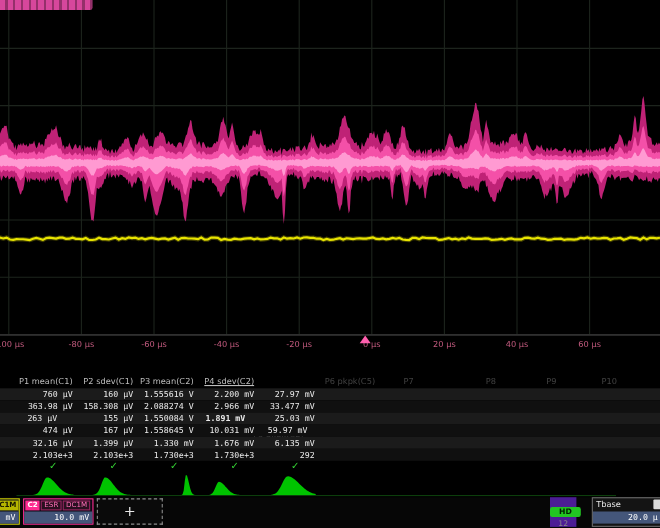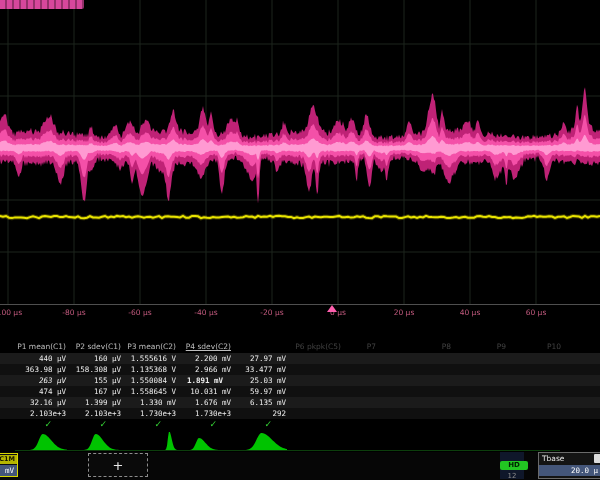--- a/index.html
+++ b/index.html
@@ -42,21 +42,21 @@
   .scale{height:11px;line-height:11px;background:#44567a;color:#fff;
          font-size:7.5px;font-family:"DejaVu Sans Mono",monospace;text-align:right;
          padding-right:3px;}
   .chbadge{font-size:6.5px;line-height:9px;padding:0 2px;margin-left:1px;white-space:nowrap;}
   .b-c2{background:#ff2a90;color:#fff;font-weight:bold;}
   .b-pink{background:#2a1020;color:#ff70b8;border:1px solid #97255f;line-height:7px;}
   .b-yel{background:#b5b500;color:#161600;font-weight:bold;}
   .addbox{position:absolute;left:88px;top:1px;width:60px;height:24px;box-sizing:border-box;
           border:1px dashed #8d8d8d;background:#0a0a0a;color:#e8e8e8;
           display:flex;align-items:center;justify-content:center;font-size:13px;}
-  .hdtile{position:absolute;left:500px;top:0;width:24px;height:27px;background:#0f172a;
+  .hdtile{position:absolute;left:500px;top:0;width:24px;height:27px;background:#4c1d95;
           text-align:center;}
   .hdbadge{display:inline-block;margin-top:2px;width:28px;height:9px;line-height:9px;
            background:#22c522;color:#002200;font-weight:bold;font-size:7px;border-radius:2px;}
   .hdbits{font-size:7px;color:#8a8a8a;margin-top:1px;}
   .tbase{position:absolute;left:538px;top:0;width:64px;height:27px;background:#141414;
          border:1px solid #6a6a6a;box-sizing:border-box;}
   .tbase .tlabel{font-size:7.5px;color:#e8e8e8;padding-left:3px;line-height:12px;}
   .tbase .scale{display:block;}
   .tbfrag{position:absolute;right:0;top:1px;width:7px;height:9px;background:#dcdcdc;border-radius:1px;}
 </style>
@@ -115,46 +115,46 @@
         <div class="mcell hact" style="left: 182px; width: 55px; text-decoration: underline;">P4 sdev(C2)</div>
         <div class="mcell hact" style="left: 227px; width: 55px; margin-top: 48px;">P5 pkpk(C2)</div>
         <div class="mcell hgray" style="left: 292px; width: 55px;">P6 pkpk(C5)</div>
         <div class="mcell hgray" style="left: 347px; width: 55px; text-align: center;">P7</div>
         <div class="mcell hgray" style="left: 402px; width: 55px;">P8</div>
         <div class="mcell hgray" style="left: 457px; width: 55px;">P9</div>
         <div class="mcell hgray" style="left: 512px; width: 55px;">P10</div>
         <div class="mcell hgray" style="left: 567px; width: 55px;">P11</div>
       </div>
       <div class="mrow" style="top: 12px; height: 11px; background: rgb(27, 27, 27);">
-        <div class="mcell" style="left: 17px; width: 55px;">440 µV</div>
+        <div class="mcell" style="left: 17px; width: 55px;">760 µV</div>
         <div class="mcell" style="left: 72px; width: 55px;">160 µV</div>
         <div class="mcell" style="left: 127px; width: 55px;">1.555616 V</div>
         <div class="mcell" style="left: 182px; width: 55px;">2.200 mV</div>
         <div class="mcell" style="left: 237px; width: 55px;">27.97 mV</div>
       </div>
       <div class="mrow" style="top: 23px; height: 11px; background: rgb(16, 16, 16);">
         <div class="mcell" style="left: 17px; width: 55px;">363.98 µV</div>
         <div class="mcell" style="left: 72px; width: 55px;">158.308 µV</div>
-        <div class="mcell" style="left: 127px; width: 55px;">1.135368 V</div>
+        <div class="mcell" style="left: 127px; width: 55px;">2.088274 V</div>
         <div class="mcell" style="left: 182px; width: 55px;">2.966 mV</div>
         <div class="mcell" style="left: 237px; width: 55px;">33.477 mV</div>
       </div>
       <div class="mrow" style="top: 34px; height: 11px; background: rgb(27, 27, 27);">
-        <div class="mcell" style="left: 17px; width: 55px; font-style: italic;">263 µV</div>
+        <div class="mcell" style="left: 3px; width: 55px;">263 µV</div>
         <div class="mcell" style="left: 72px; width: 55px;">155 µV</div>
         <div class="mcell" style="left: 127px; width: 55px;">1.550084 V</div>
         <div class="mcell" style="left: 174px; width: 55px; font-weight: bold;">1.891 mV</div>
         <div class="mcell" style="left: 237px; width: 55px;">25.03 mV</div>
       </div>
       <div class="mrow" style="top: 45px; height: 11px; background: rgb(16, 16, 16);">
         <div class="mcell" style="left: 17px; width: 55px;">474 µV</div>
         <div class="mcell" style="left: 72px; width: 55px;">167 µV</div>
         <div class="mcell" style="left: 127px; width: 55px;">1.558645 V</div>
         <div class="mcell" style="left: 182px; width: 55px;">10.031 mV</div>
-        <div class="mcell" style="left: 237px; width: 55px;">59.97 mV</div>
+        <div class="mcell" style="left: 237px; width: 55px; text-align: center;">59.97 mV</div>
       </div>
       <div class="mrow" style="top: 56px; height: 11px; background: rgb(27, 27, 27);">
         <div class="mcell" style="left: 17px; width: 55px;">32.16 µV</div>
         <div class="mcell" style="left: 72px; width: 55px;">1.399 µV</div>
         <div class="mcell" style="left: 127px; width: 55px;">1.330 mV</div>
         <div class="mcell" style="left: 182px; width: 55px;">1.676 mV</div>
         <div class="mcell" style="left: 237px; width: 55px;">6.135 mV</div>
       </div>
       <div class="mrow" style="top: 67px; height: 11px; background: rgb(16, 16, 16);">
         <div class="mcell" style="left: 17px; width: 55px;">2.103e+3</div>
@@ -193,20 +193,28 @@
 
   <div class="bbar">
 
     <div class="descbox c1box">
       <div class="brow right">
         <span class="chbadge b-yel">DC1M</span>
       </div>
       <div class="scale">0 mV</div>
     </div>
 
+    <div class="descbox c2box">
+      <div class="brow">
+        <span class="chbadge b-c2">C2</span>
+        <span class="chbadge b-pink">ESR</span>
+        <span class="chbadge b-pink">DC1M</span>
+      </div>
+      <div class="scale">10.0 mV</div>
+    </div>
 
     <div class="addbox">+</div>
 
     <div class="hdtile">
       <span class="hdbadge">HD</span>
       <div class="hdbits">12 Bits</div>
     </div>
 
     <div class="tbase">
       <div class="tlabel">Tbase</div>

